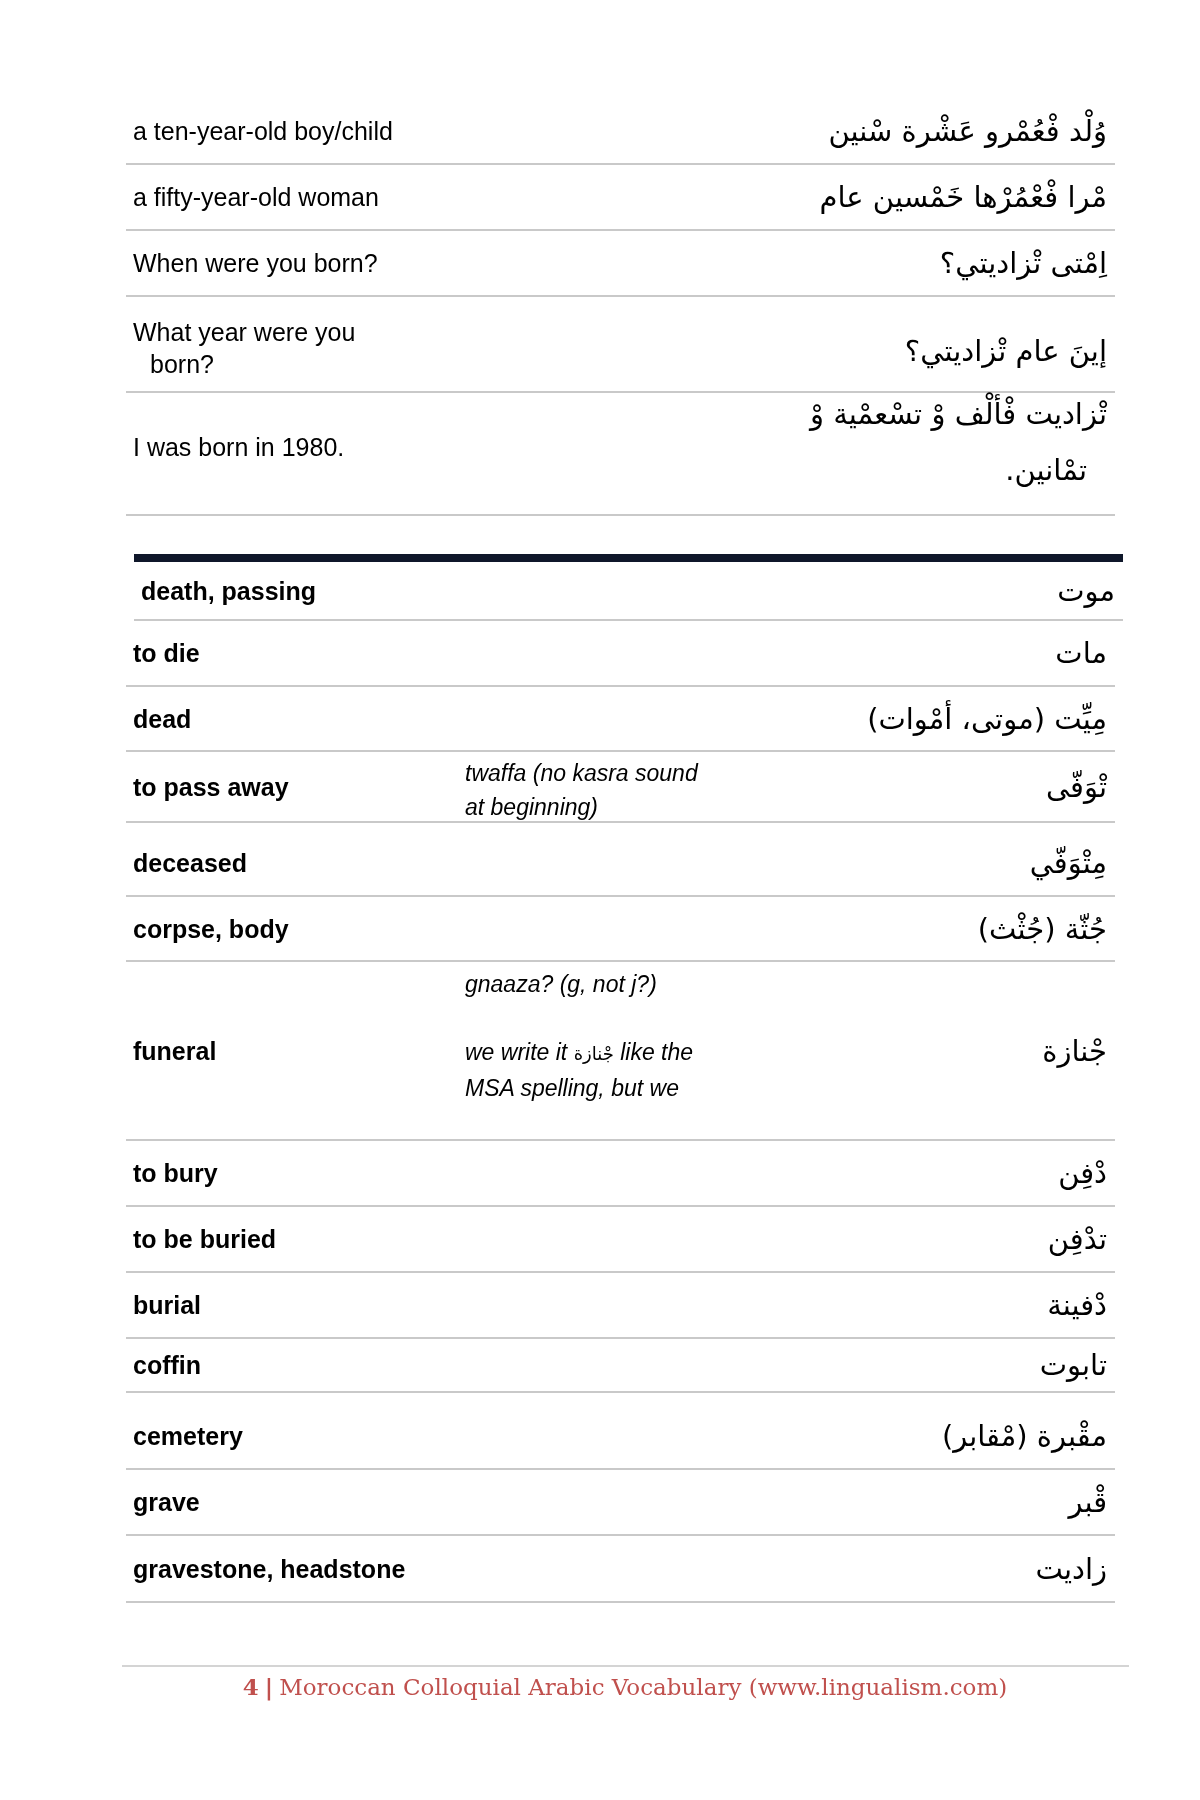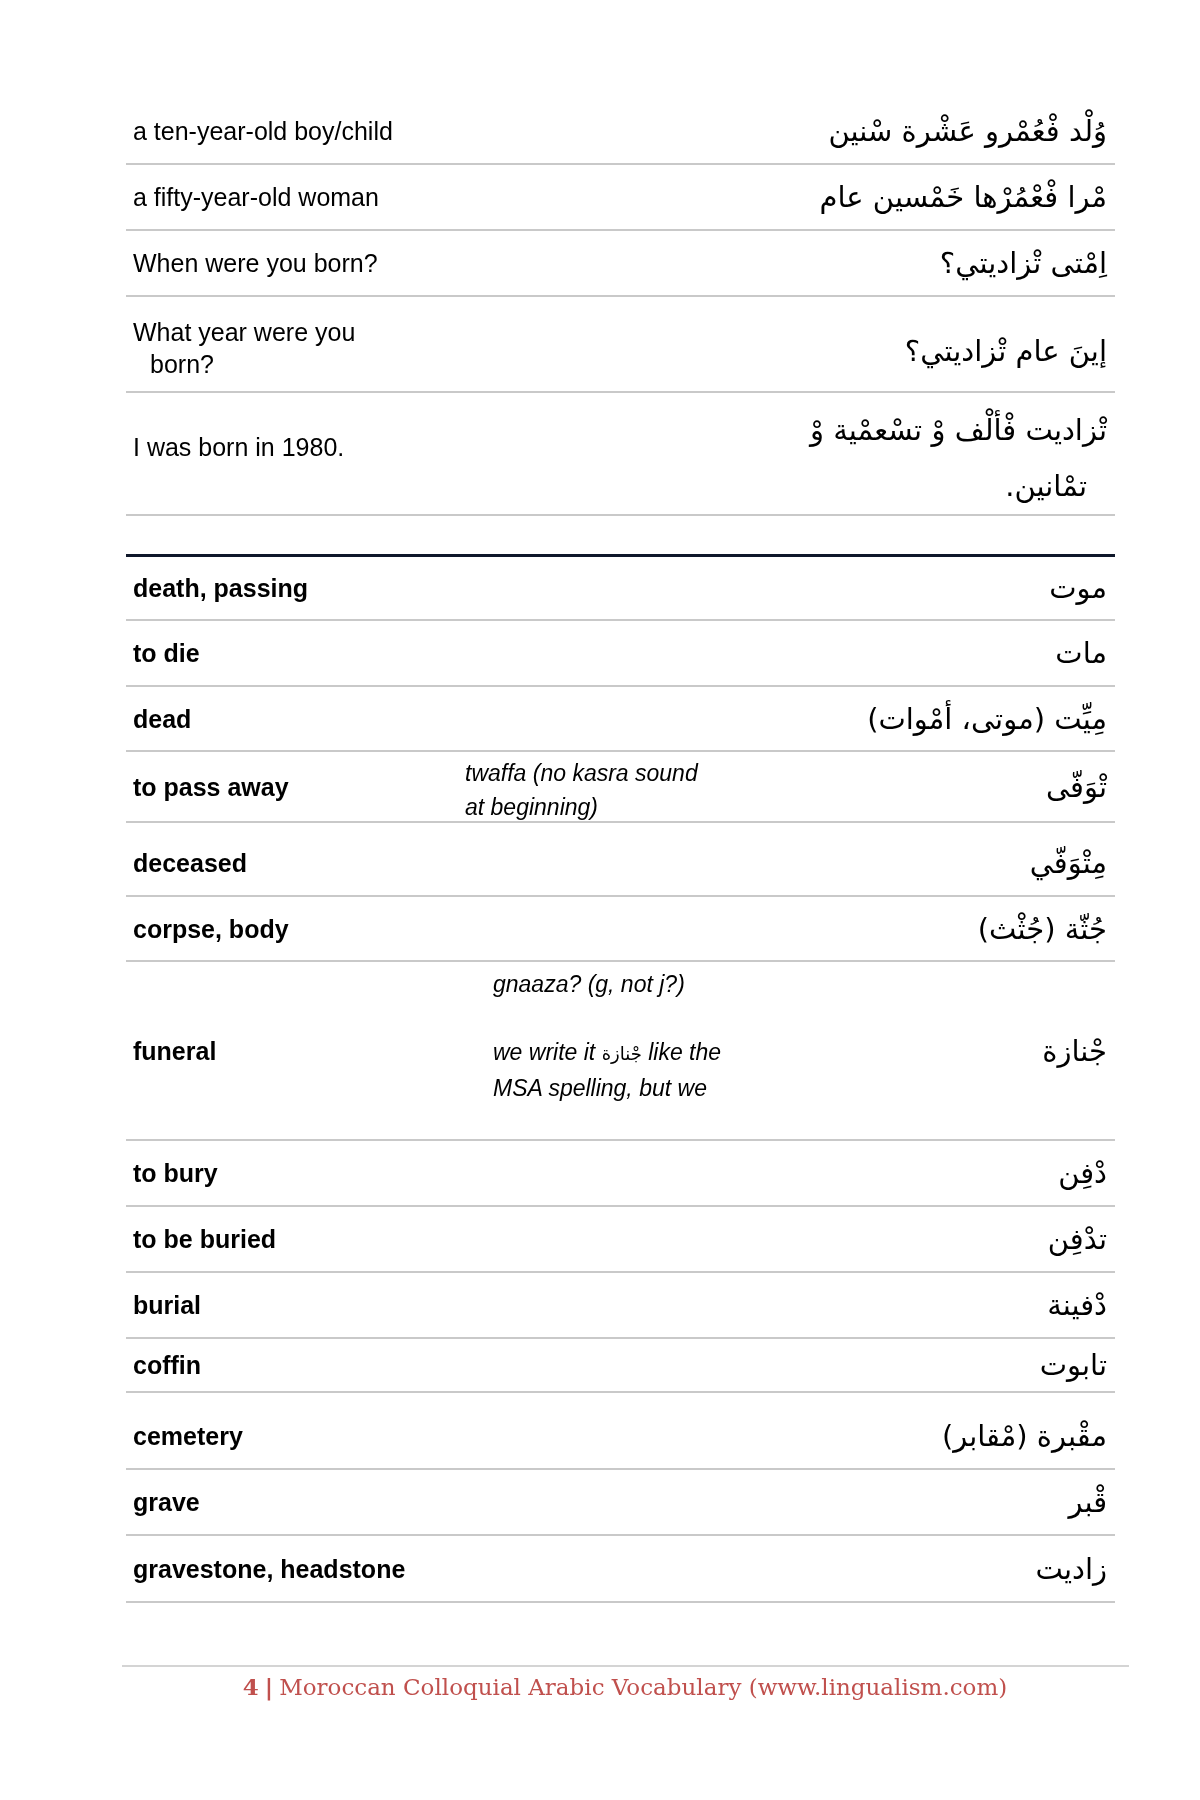--- a/index.html
+++ b/index.html
@@ -1,27 +1,27 @@
 <!DOCTYPE html>
 <html><head>
 <meta charset="utf-8">
 <style>
   html, body { margin:0; padding:0; background:#ffffff; }
   body { width:1200px; height:1800px; position:relative; overflow:hidden; font-family:"DejaVu Sans", sans-serif; color:#000; }
   .table { position:absolute; left:126px; width:989px; top:0; }
   .row { position:absolute; left:0; width:989px; border-bottom:2px solid #c9c9c9; box-sizing:border-box; }
-  .row.top-border { border-top:3px solid #0f172a; }
+  .row.top-border { border-top:8px solid #0f172a;margin-left:8px; }
   .cell { position:absolute; top:0; bottom:0; display:flex; align-items:center; }
   .en { left:7px; width:320px; font-family:"Liberation Sans", sans-serif; font-size:25px; line-height:32px; }
   .en.bold { font-weight:bold; }
   .en.wrap { display:block; padding-top:6px; }
   .en.wrap .l2 { padding-left:17px; display:block; }
   .note { left:339px; width:300px; font-family:"Liberation Sans", sans-serif; font-style:italic; font-size:23px; line-height:34px; display:block; }
   .ar { right:8px; direction:rtl; text-align:right; font-family:"DejaVu Sans", sans-serif; font-size:29px; line-height:56px; justify-content:flex-start; }
-  .ar.multi { display:block; padding-top:6px; width:360px;margin-top:16px; }
+  .ar.multi { display:block; padding-top:6px; width:360px; }
   .ar.multi .l2 { display:block; padding-right:20px; }
   .footer-line { position:absolute; left:122px; width:1007px; top:1665px; height:0; border-top:2px solid #d4d4d4; }
   .footer { position:absolute; top:1670px; left:0; width:1250px; text-align:center; font-family:"DejaVu Serif", serif; font-size:23px; color:#c0504d; line-height:34px; }
   .footer .num { font-weight:bold; }
   .footer .sep { font-weight:bold; padding:0 6px; }
 </style>
 </head>
 <body>
 
 <div class="table">
@@ -77,21 +77,21 @@
   <div class="row" style="top:831px;height:66px;">
     <div class="cell en bold">deceased</div>
     <div class="cell ar">مِتْوَفّي</div>
   </div>
   <div class="row" style="top:897px;height:65px;">
     <div class="cell en bold">corpse, body</div>
     <div class="cell ar">جُثّة (جُثْث)</div>
   </div>
   <div class="row" style="top:962px;height:179px;">
     <div class="cell en bold">funeral</div>
-    <div class="cell note" style="padding-top:5px;margin-left:28px;">
+    <div class="cell note" style="padding-top:5px;">
       <div>gnaaza? (g, not j?)</div>
       <div style="height:34px;"></div>
       <div>
         <span>we write it</span>
         <span style="font-style:normal;font-family:'DejaVu Sans',sans-serif;font-size:18px;">جْنازة</span>
         <span>like the</span>
       </div>
       <div>MSA spelling, but we</div>
     </div>
     <div class="cell ar">جْنازة</div>

